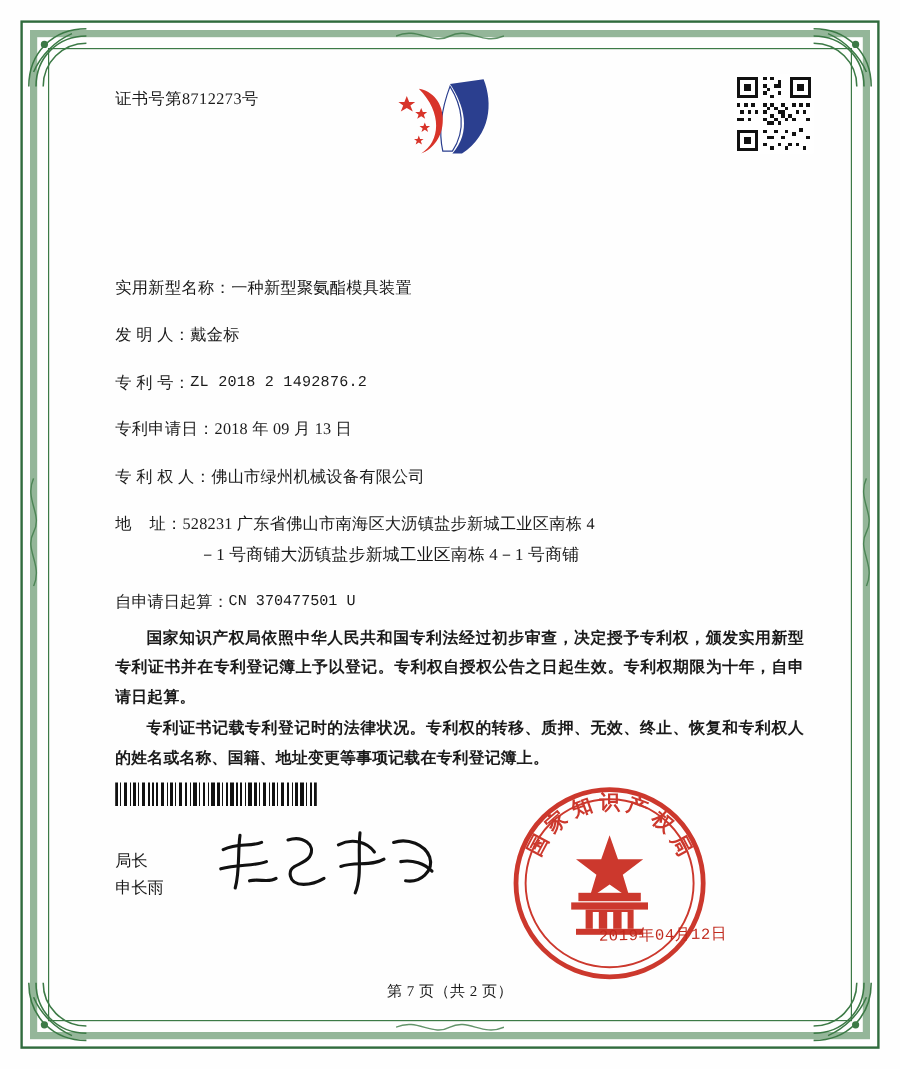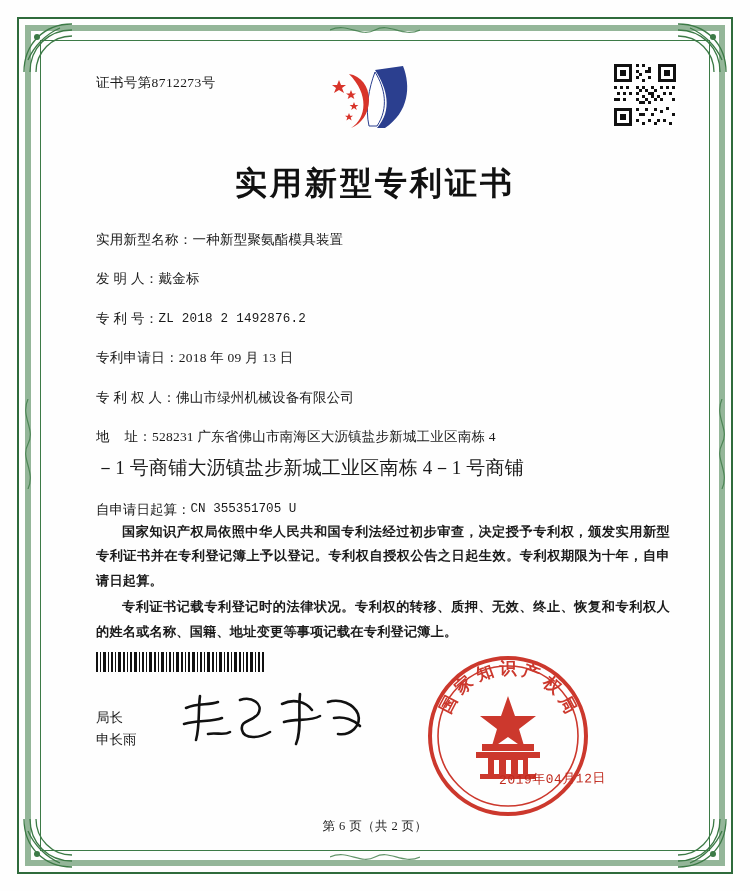--- a/index.html
+++ b/index.html
@@ -124,24 +124,25 @@
   }
   .fvalue {
     flex: 1 1 auto;
     letter-spacing: 0.2px;
   }
   .fvalue.mono {
     font-family: "Liberation Mono", "DejaVu Sans Mono", monospace;
     font-size: 12.6px;
   }
   .addr-cont {
+    margin-left: 70px;
     margin-top: -14px;
     margin-bottom: 18px;
     letter-spacing: 0.2px;
-    font-size: 19px;
+    font-size: 14px;
   }
   .two-col {
     display: flex;
     margin-bottom: 8px;
   }
   .two-col .cell {
     display: flex;
   }
   .two-col .cell.left { width: 300px; }
   .two-col .cell .lbl { white-space: pre; }
@@ -383,21 +384,20 @@
         <path d="M34 10 C46 12 54 22 54 36 C54 50 46 60 36 64 C52 54 54 30 34 10 Z" fill="#d8342a"></path>
         <g fill="#d8342a">
           <polygon points="24,16 26,21 31,21 27,24 29,29 24,26 19,29 21,24 17,21 22,21"></polygon>
           <polygon points="36,26 37.4,29.4 41,29.4 38.2,31.6 39.3,35 36,32.9 32.7,35 33.8,31.6 31,29.4 34.6,29.4"></polygon>
           <polygon points="39,38 40.2,41 43.4,41 40.8,43 41.8,46 39,44.1 36.2,46 37.2,43 34.6,41 37.8,41"></polygon>
           <polygon points="34,49 35.1,51.8 38,51.8 35.7,53.6 36.6,56.4 34,54.7 31.4,56.4 32.3,53.6 30,51.8 32.9,51.8"></polygon>
         </g>
       </svg>
     </div>
 
-    <div class="title">实用新型专利证书</div>
 
     <div class="fields">
       <div class="frow">
         <span class="flabel">实用新型名称：</span>
         <span class="fvalue">一种新型聚氨酯模具装置</span>
       </div>
       <div class="frow">
         <span class="flabel">发 明 人：</span>
         <span class="fvalue">戴金标</span>
       </div>
@@ -415,21 +415,21 @@
       </div>
       <div class="frow">
         <span class="flabel">地    址：</span>
         <span class="fvalue">528231 广东省佛山市南海区大沥镇盐步新城工业区南栋 4</span>
       </div>
       <div class="addr-cont">－1 号商铺大沥镇盐步新城工业区南栋 4－1 号商铺</div>
 
       <div class="two-col">
         <span class="cell">
           <span class="lbl">自申请日起算：</span>
-          <span class="val mono">CN 355351705 U</span>
+          <span class="val mono">CN 370477501 U</span>
         </span>
       </div>
     </div>
 
     <div class="paras">
       <p>国家知识产权局依照中华人民共和国专利法经过初步审查，决定授予专利权，颁发实用新型专利证书并在专利登记簿上予以登记。专利权自授权公告之日起生效。专利权期限为十年，自申请日起算。</p>
       <p>专利证书记载专利登记时的法律状况。专利权的转移、质押、无效、终止、恢复和专利权人的姓名或名称、国籍、地址变更等事项记载在专利登记簿上。</p>
     </div>
 
     <div class="barcode">
@@ -526,15 +526,15 @@
             <text transform="rotate(0 84 84)" x="84" y="22" text-anchor="middle">识</text>
             <text transform="rotate(20 84 84)" x="84" y="22" text-anchor="middle">产</text>
             <text transform="rotate(41 84 84)" x="84" y="22" text-anchor="middle">权</text>
             <text transform="rotate(62 84 84)" x="84" y="22" text-anchor="middle">局</text>
           </g>
         </g>
       </svg>
     </div>
     <div class="seal-date">2019年04月12日</div>
 
-    <div class="footer">第 6 页（共 2 页）</div>
+    <div class="footer">第 7 页（共 2 页）</div>
   </div>
 </div>
 
 </body></html>

